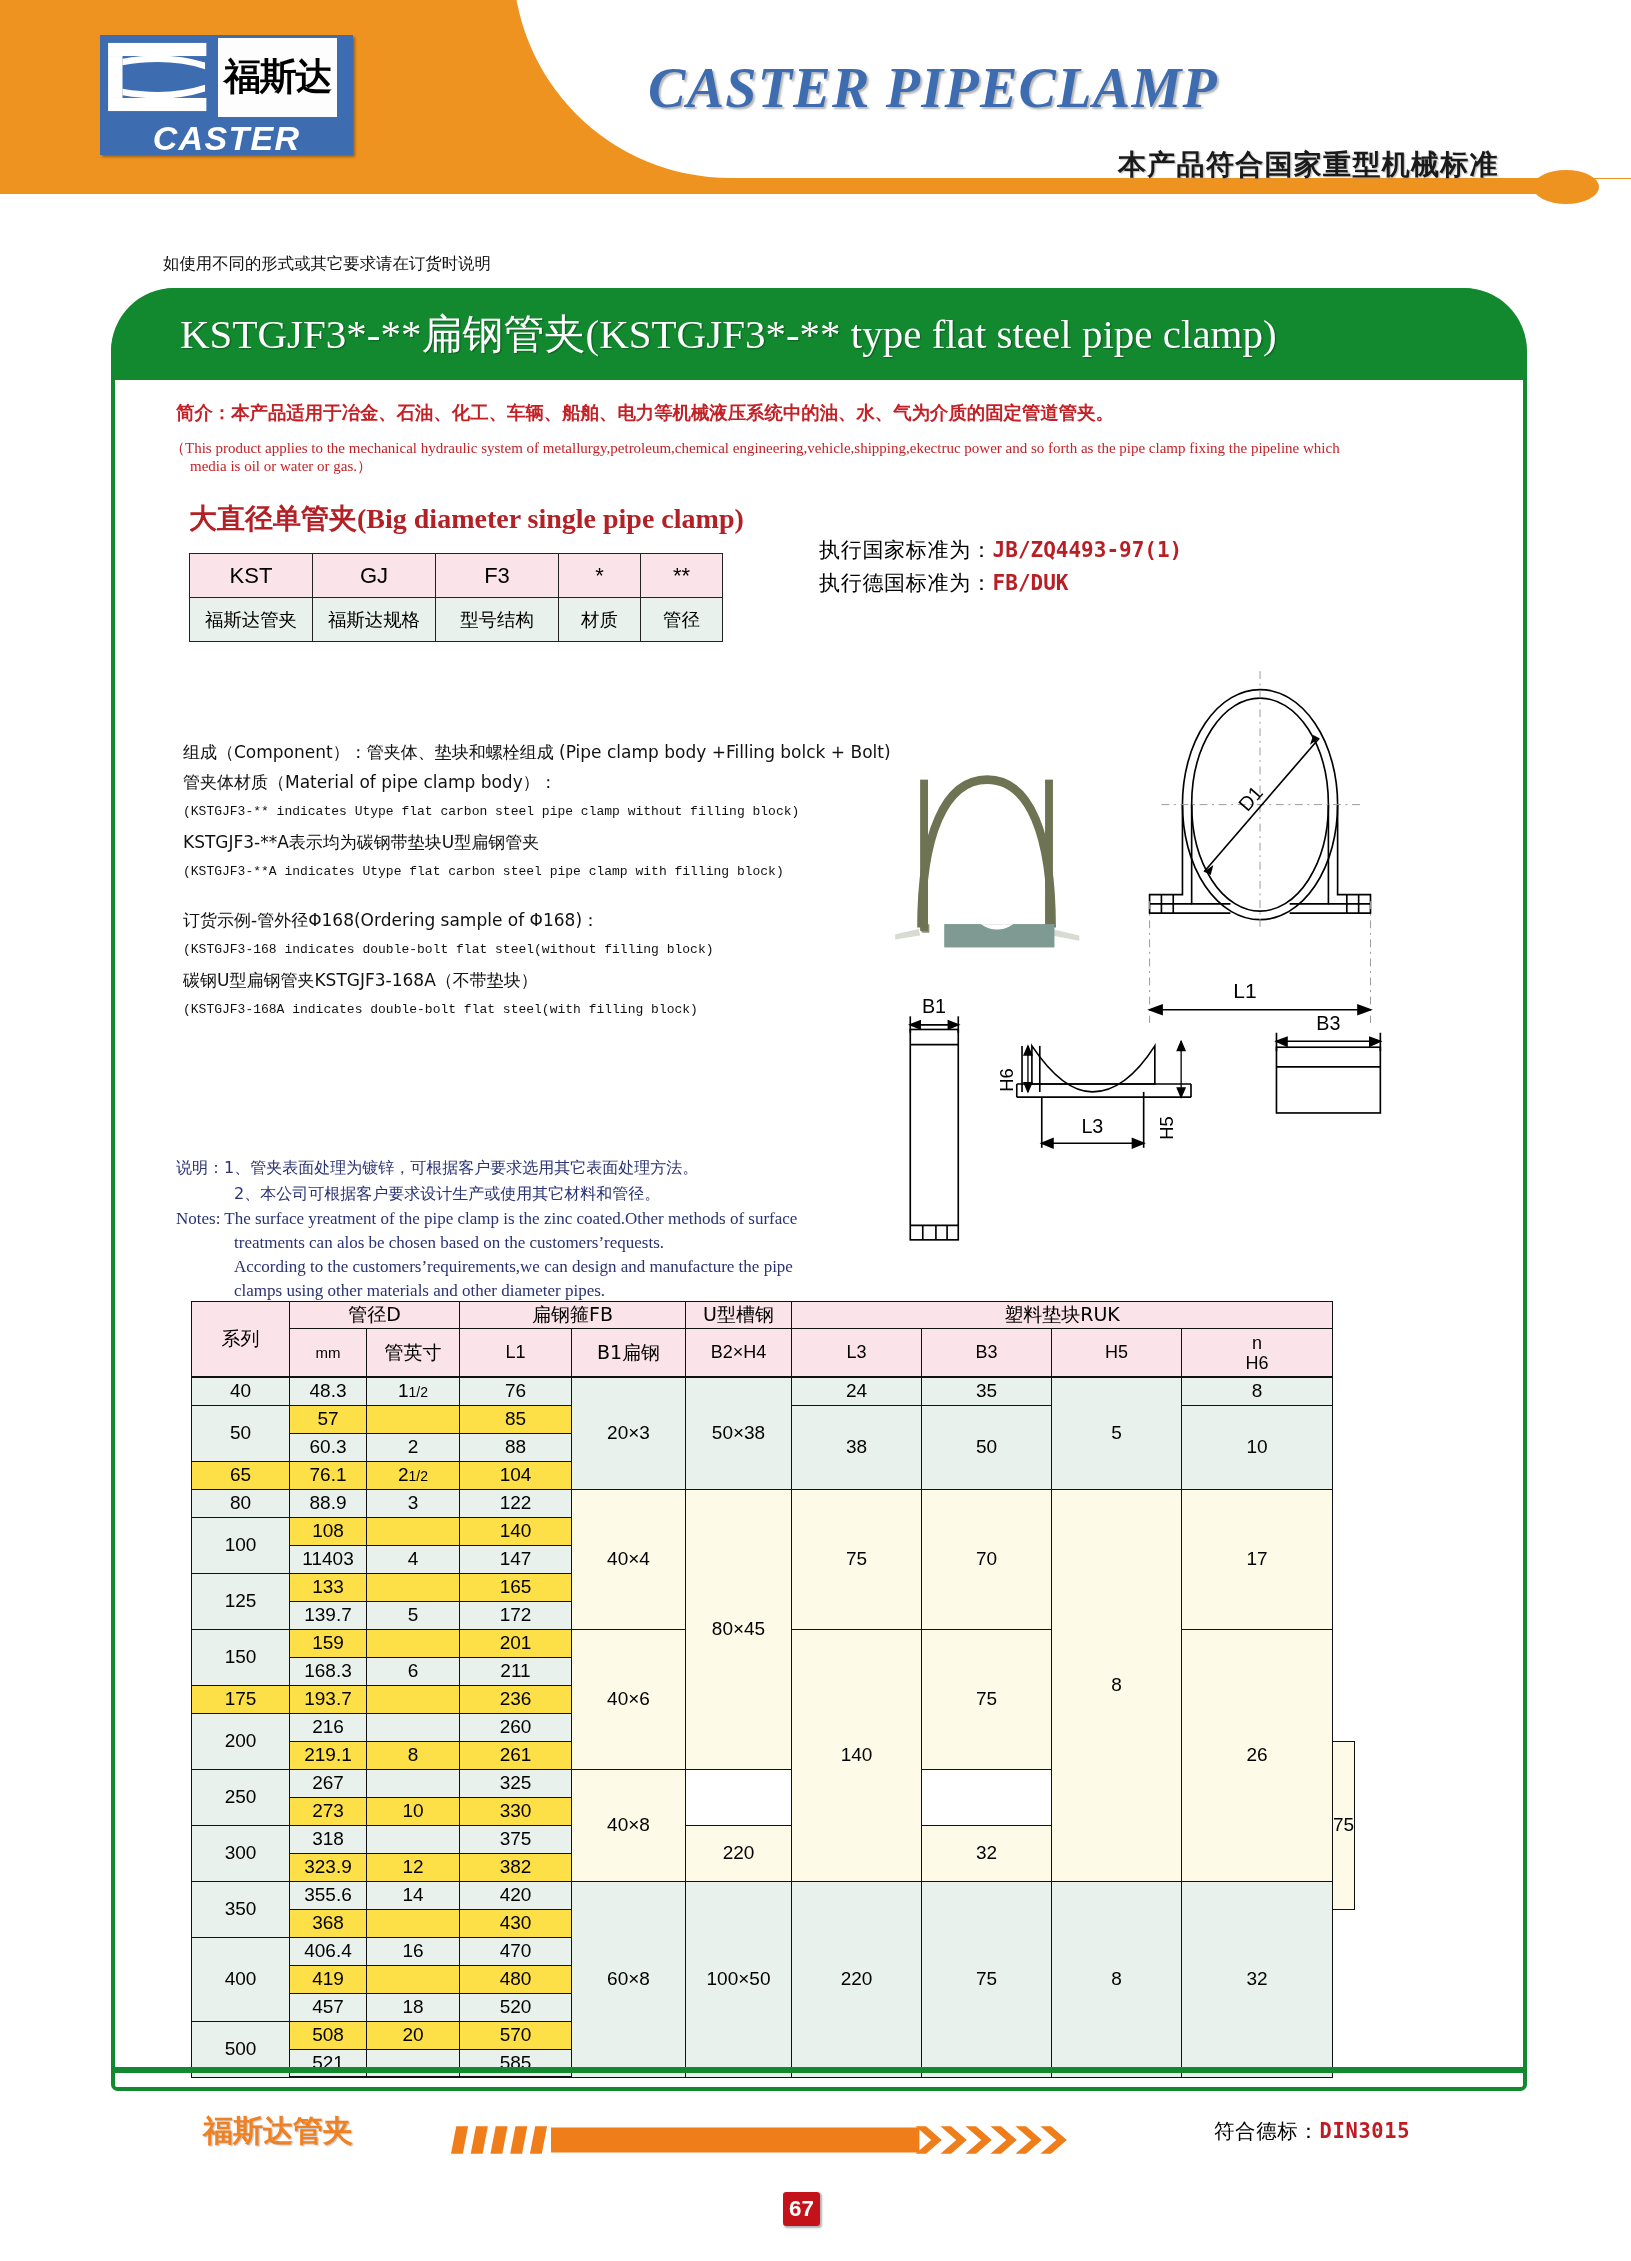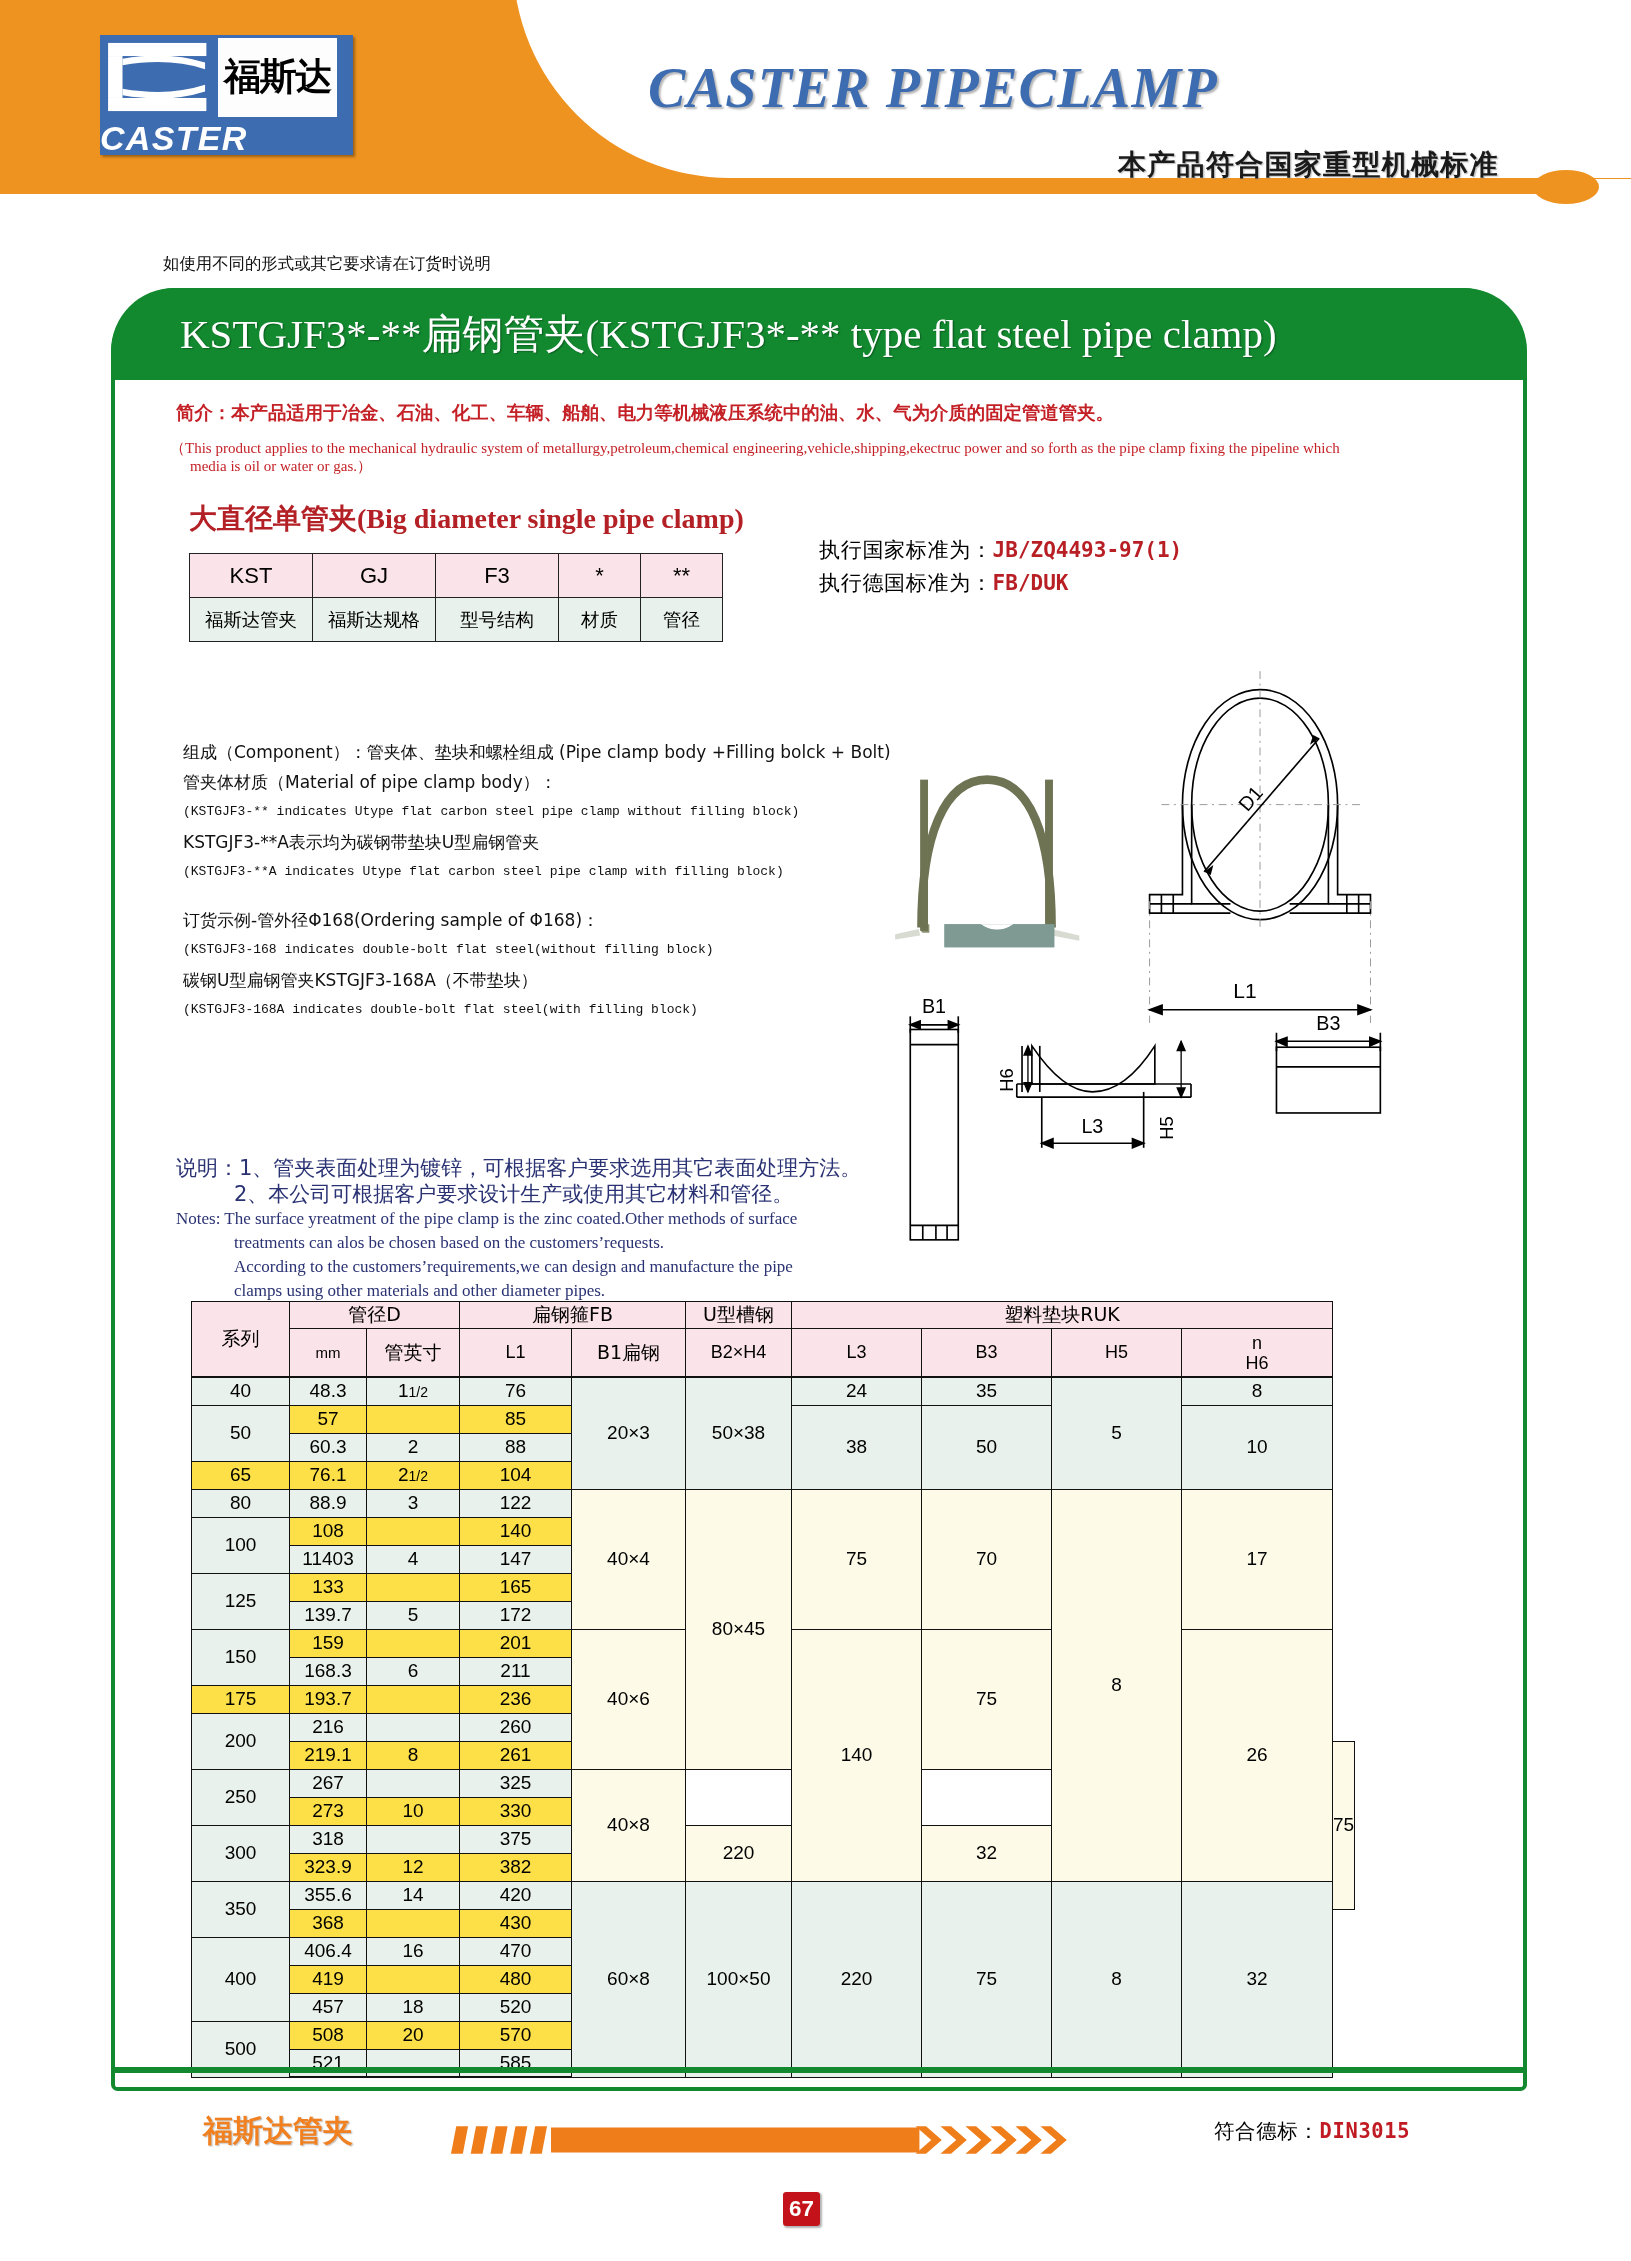--- a/index.html
+++ b/index.html
@@ -14,21 +14,21 @@
   .banner-knob{position:absolute;left:1533px;top:170px;width:66px;height:34px;background:#EF9320;border-radius:50%;}
 
   
   .logo{position:absolute;left:100px;top:35px;width:253px;height:120px;background:#3E6CB0;
         box-shadow:2px 2px 2.6px rgba(0,0,0,.35);}
   .logo-top{position:absolute;left:0;top:0;width:253px;height:84px;}
   .logo-mark{position:absolute;left:5.3px;top:4px;width:111px;height:76px;}
   .logo-cn{position:absolute;left:118px;top:2.6px;width:119px;height:79px;background:#fdfdfd;
            display:flex;align-items:center;justify-content:center;}
   .logo-cn span{font-family:"DejaVu Sans",sans-serif;font-weight:bold;font-size:37px;color:#000;letter-spacing:-1.3px;}
-  .logo-bot{position:absolute;left:0;top:87px;width:253px;height:33px;display:flex;align-items:center;justify-content:flex-start;}
+  .logo-bot{position:absolute;left:0;top:87px;width:253px;height:33px;display:flex;align-items:center;justify-content:center;}
   .logo-bot span{font-family:"Liberation Sans",sans-serif;font-style:italic;font-weight:bold;font-size:34px;
                  color:#fff;letter-spacing:1.3px;}
 
   .brand-en{position:absolute;left:648px;top:56px;font-family:"Liberation Serif",serif;font-style:italic;
             font-weight:bold;font-size:56px;color:#3E6CB0;letter-spacing:1.3px;
             text-shadow:2px 2px 2px rgba(120,120,120,.55);white-space:nowrap;}
   .brand-cn{position:absolute;left:1118px;top:146px;font-family:"DejaVu Sans",sans-serif;font-weight:bold;
             font-size:28px;color:#1a1a1a;letter-spacing:1.3px;white-space:nowrap;
             text-shadow:1.3px 1.3px 1.3px rgba(150,150,150,.6);}
 
@@ -67,21 +67,21 @@
   .stdrow b{font-family:"DejaVu Sans Mono",monospace;font-weight:bold;color:#B81F25;letter-spacing:0;}
 
   
   .desc{position:absolute;left:183px;top:737px;width:711px;}
   .desc .l{font-family:Liberation Mono, monospace;font-size:13px;color:#111;line-height:30px;white-space:nowrap;}
   .desc .cn{font-family:"DejaVu Sans",sans-serif;font-size:17px;}
   .desc .sp{height:18.4px;}
 
   
   .notes{position:absolute;left:176px;top:1155px;width:730px;color:#2A3273;}
-  .notes .cn{font-family:"DejaVu Sans",sans-serif;font-size:21px;line-height:26px;white-space:nowrap;}
+  .notes .cn{font-family:"DejaVu Sans",sans-serif;font-size:16px;line-height:26px;white-space:nowrap;}
   .notes .en{font-family:"Liberation Serif",serif;font-size:17px;line-height:24px;}
   .notes .pad{padding-left:58px;}
 
   
   .draw{position:absolute;left:882px;top:638px;width:618px;height:612px;}
 
   
   .maintbl{position:absolute;left:191px;top:1301px;border-collapse:collapse;
            font-family:"Liberation Sans",sans-serif;}
   .maintbl td,.maintbl th{border:1px solid #111;text-align:center;vertical-align:middle;

